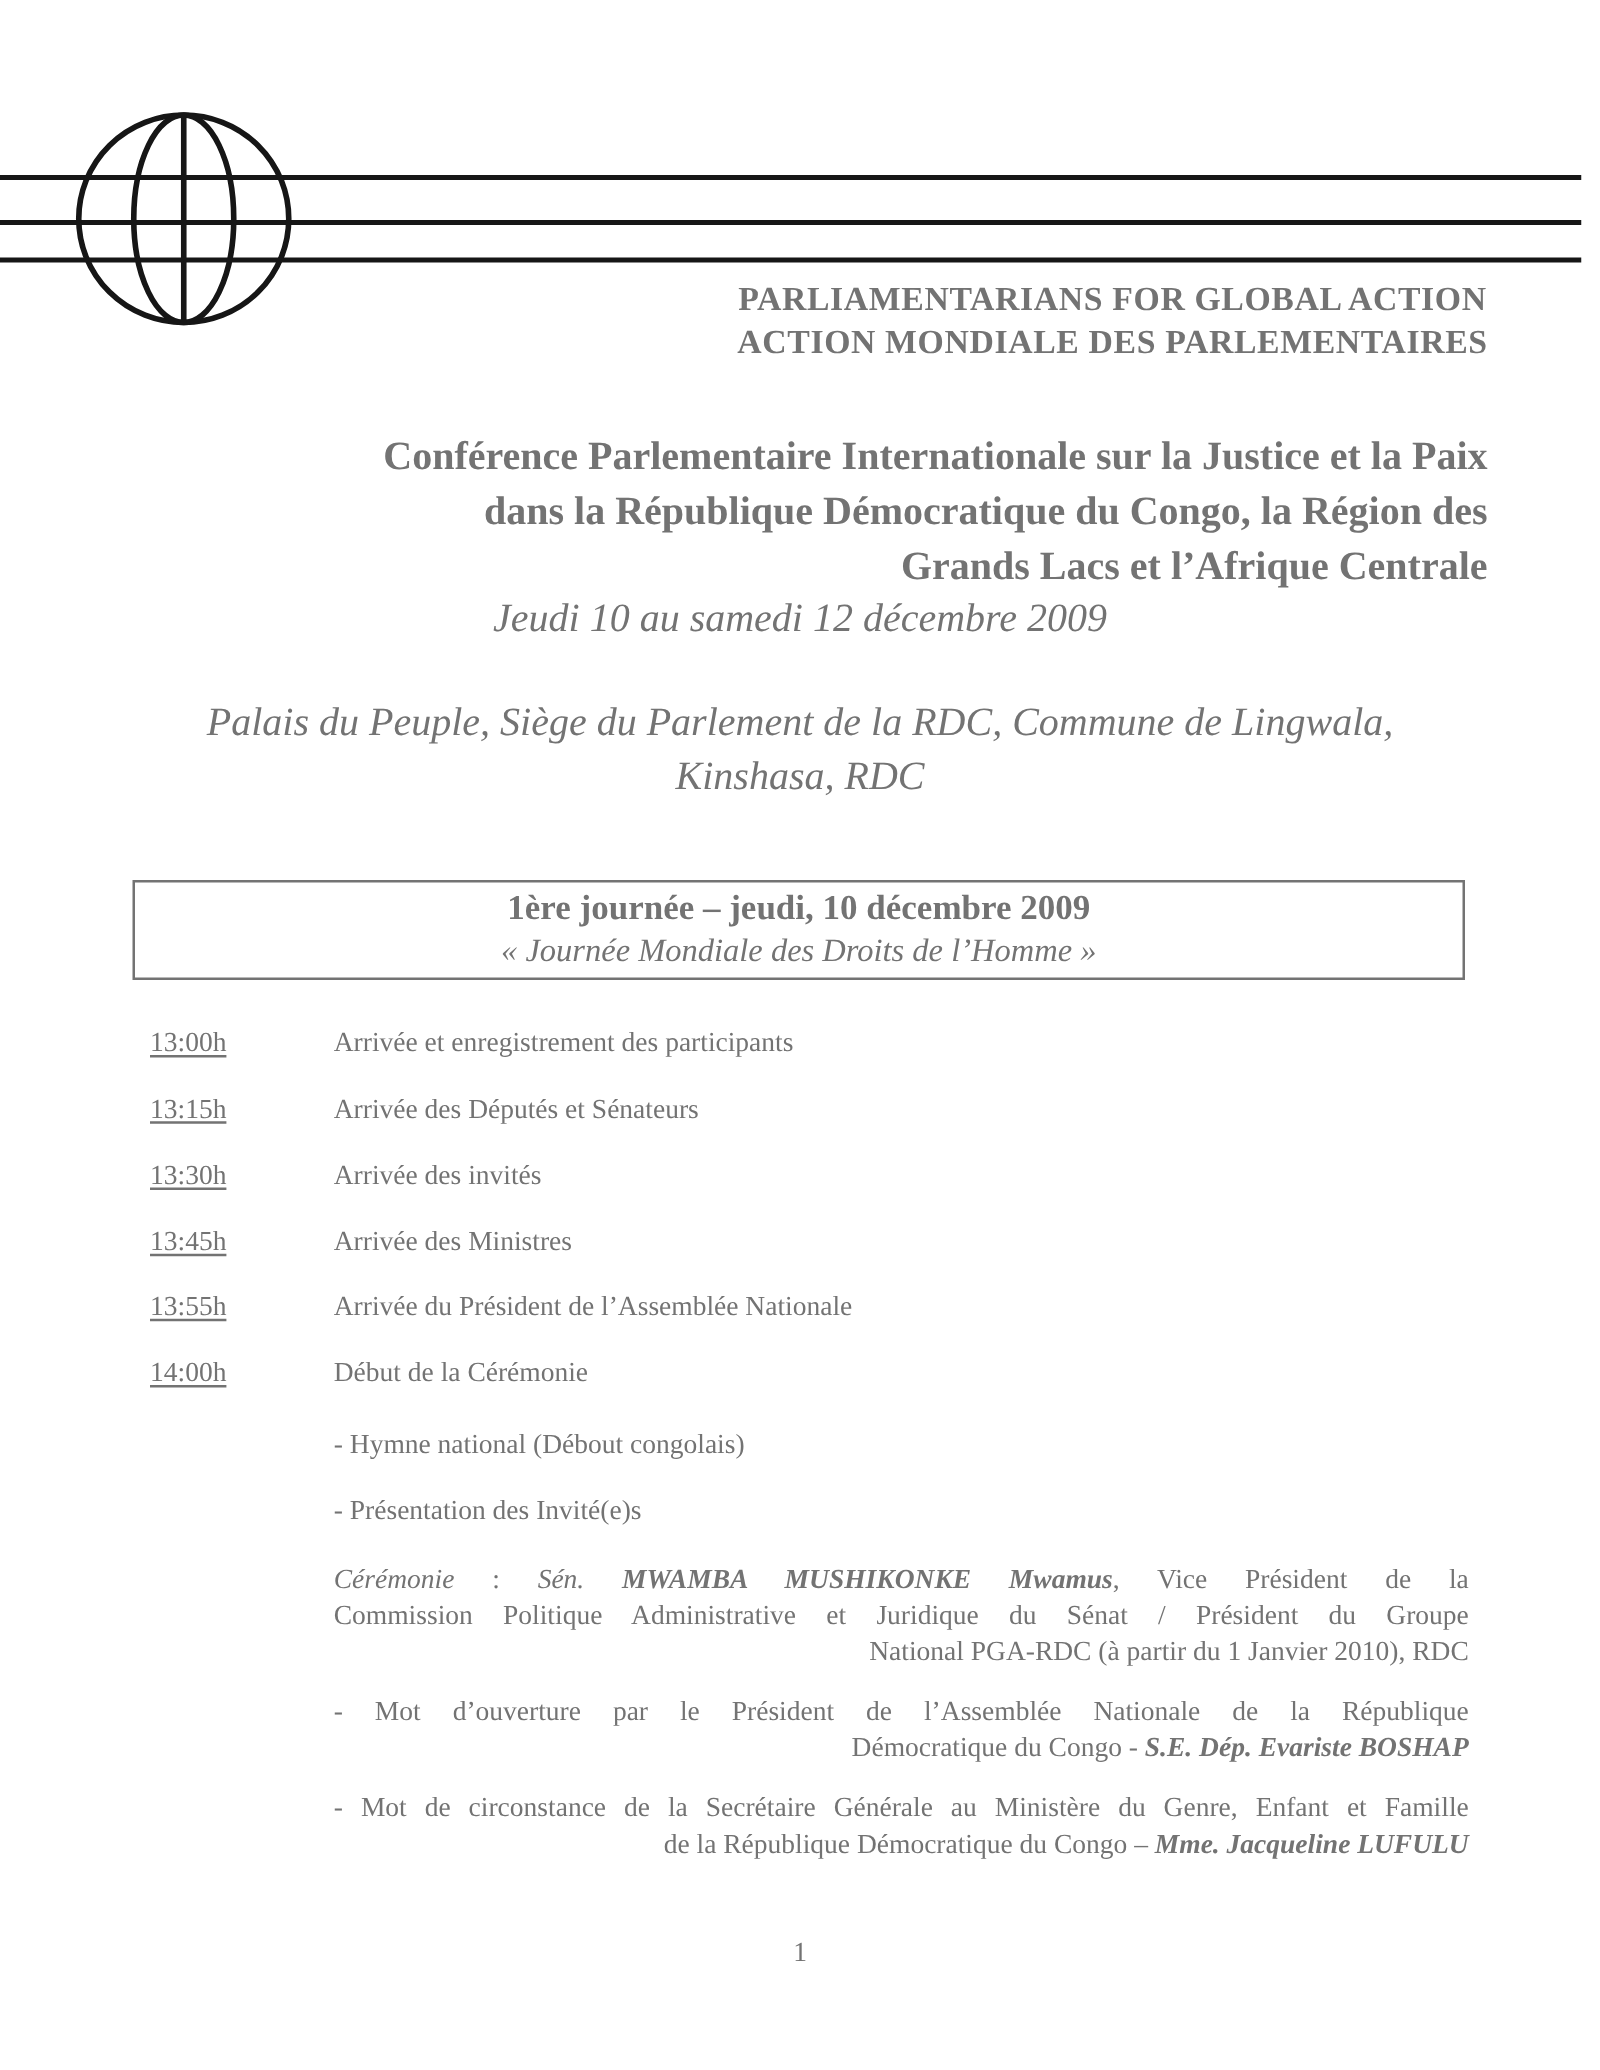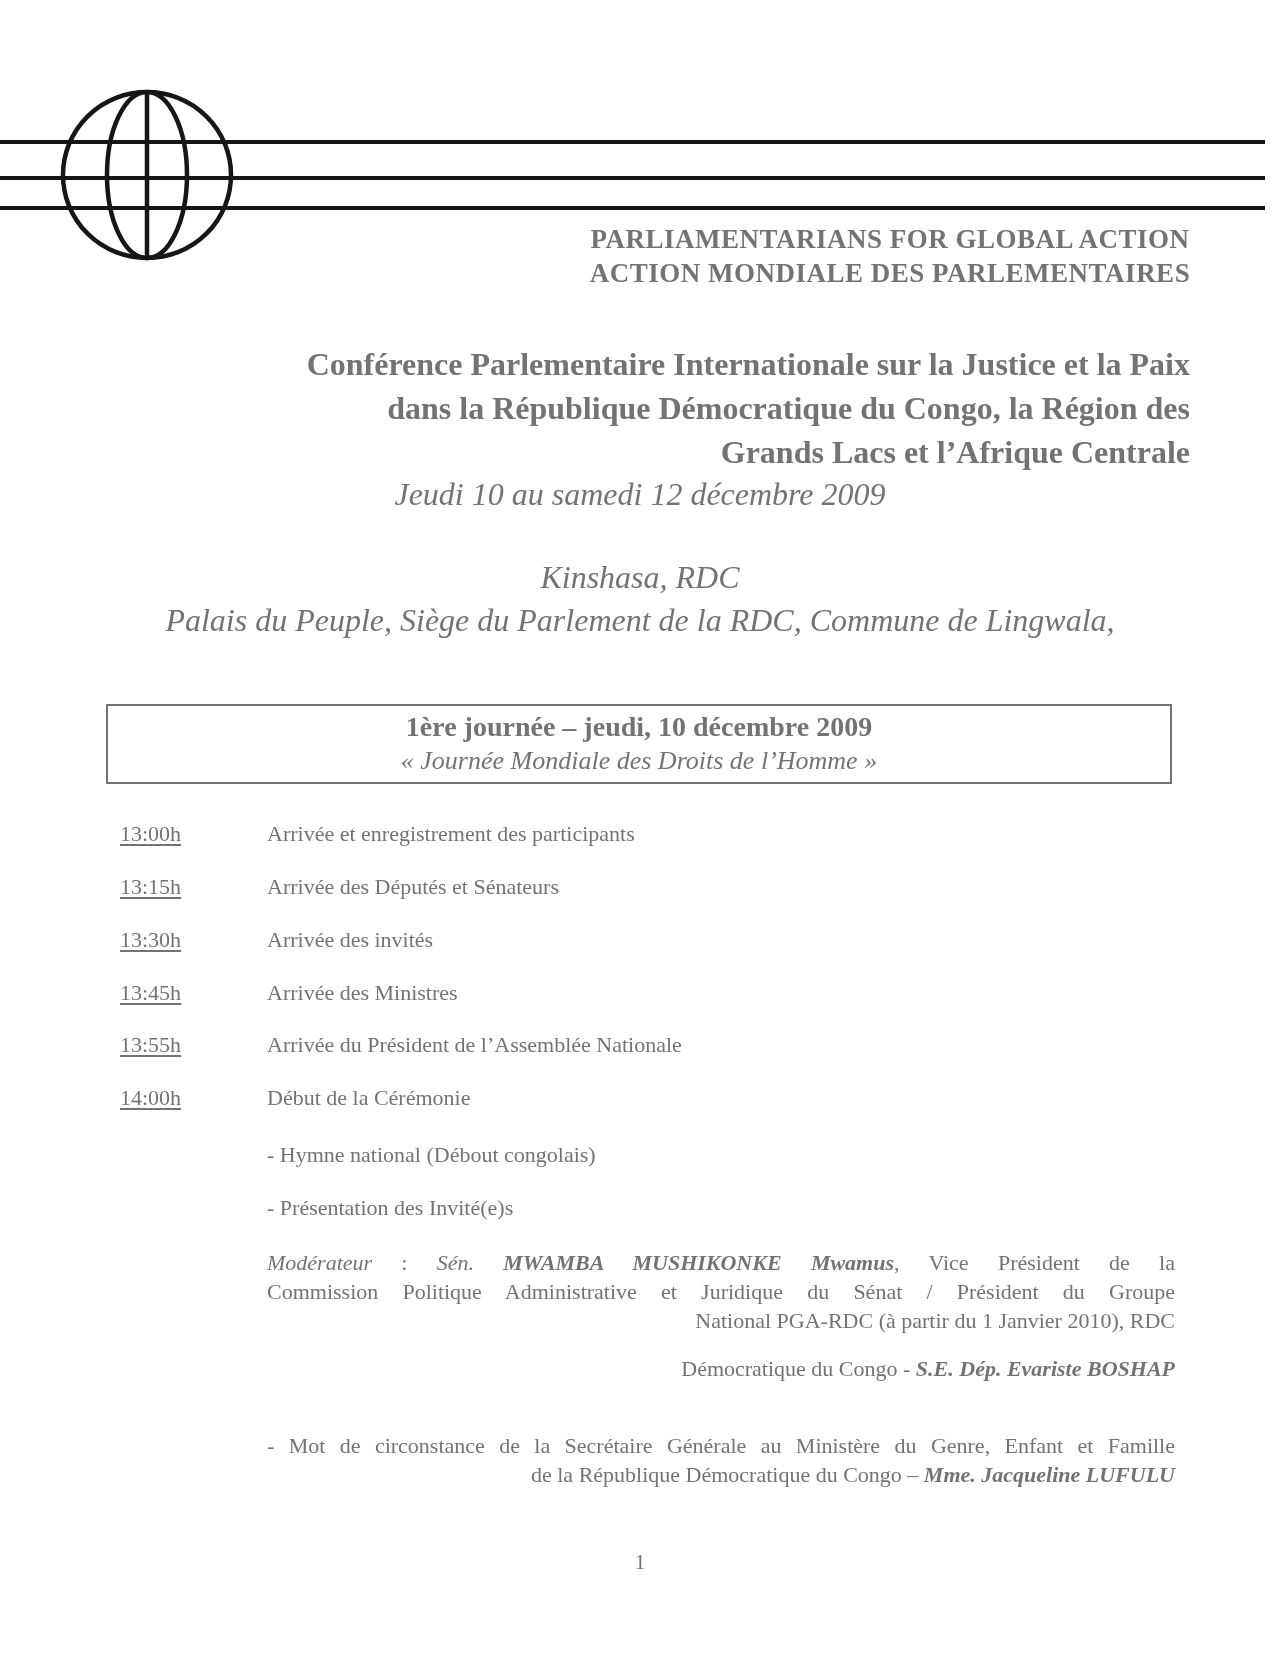--- a/index.html
+++ b/index.html
@@ -72,22 +72,22 @@
 
   <div class="title">
     <div>Conférence Parlementaire Internationale sur la Justice et la Paix</div>
     <div>dans la République Démocratique du Congo, la Région des</div>
     <div>Grands Lacs et l’Afrique Centrale</div>
   </div>
 
   <div class="dates">Jeudi 10 au samedi 12 décembre 2009</div>
 
   <div class="venue">
+    <div>Palais du Peuple, Siège du Parlement de la RDC, Commune de Lingwala,</div>
     <div>Kinshasa, RDC</div>
-    <div>Palais du Peuple, Siège du Parlement de la RDC, Commune de Lingwala,</div>
   </div>
 
   <div class="session-box">
     <div class="session-title">1ère journée – jeudi, 10 décembre 2009</div>
     <div class="session-subtitle">« Journée Mondiale des Droits de l’Homme »</div>
   </div>
 
   <div class="row" style="top:821px">
     <span class="time">13:00h</span>
     <span class="act">Arrivée et enregistrement des participants</span>
@@ -110,26 +110,27 @@
   </div>
   <div class="row" style="top:1085px">
     <span class="time">14:00h</span>
     <span class="act">Début de la Cérémonie</span>
   </div>
 
   <div class="subitem" style="top:1142px">- Hymne national (Débout congolais)</div>
   <div class="subitem" style="top:1195px">- Présentation des Invité(e)s</div>
 
   <div class="para" style="top:1248px">
-      <div class="rline just"><span class="i">Modérateur</span><span> : </span><span class="i">Sén.</span><span> </span><span class="bi">MWAMBA MUSHIKONKE Mwamus</span><span>, Vice Président de la</span></div>
+      <div class="rline just"><span class="i">Cérémonie</span><span> : </span><span class="i">Sén.</span><span> </span><span class="bi">MWAMBA MUSHIKONKE Mwamus</span><span>, Vice Président de la</span></div>
       <div class="rline just"><span>Commission Politique Administrative et Juridique du Sénat / Président du Groupe</span></div>
       <div class="rline"><span>National PGA-RDC (à partir du 1 Janvier 2010), RDC</span></div>
     </div>
 
   <div class="para" style="top:1354px">
+      <div class="rline just"><span>- Mot d’ouverture par le Président de l’Assemblée Nationale de la République</span></div>
       <div class="rline"><span>Démocratique du Congo - </span><span class="bi">S.E. Dép. Evariste BOSHAP</span></div>
     </div>
 
   <div class="para" style="top:1431px">
       <div class="rline just"><span>- Mot de circonstance de la Secrétaire Générale au Ministère du Genre, Enfant et Famille</span></div>
       <div class="rline"><span>de la République Démocratique du Congo – </span><span class="bi">Mme. Jacqueline LUFULU</span></div>
     </div>
 
   <div class="pagenum">1</div>
 

